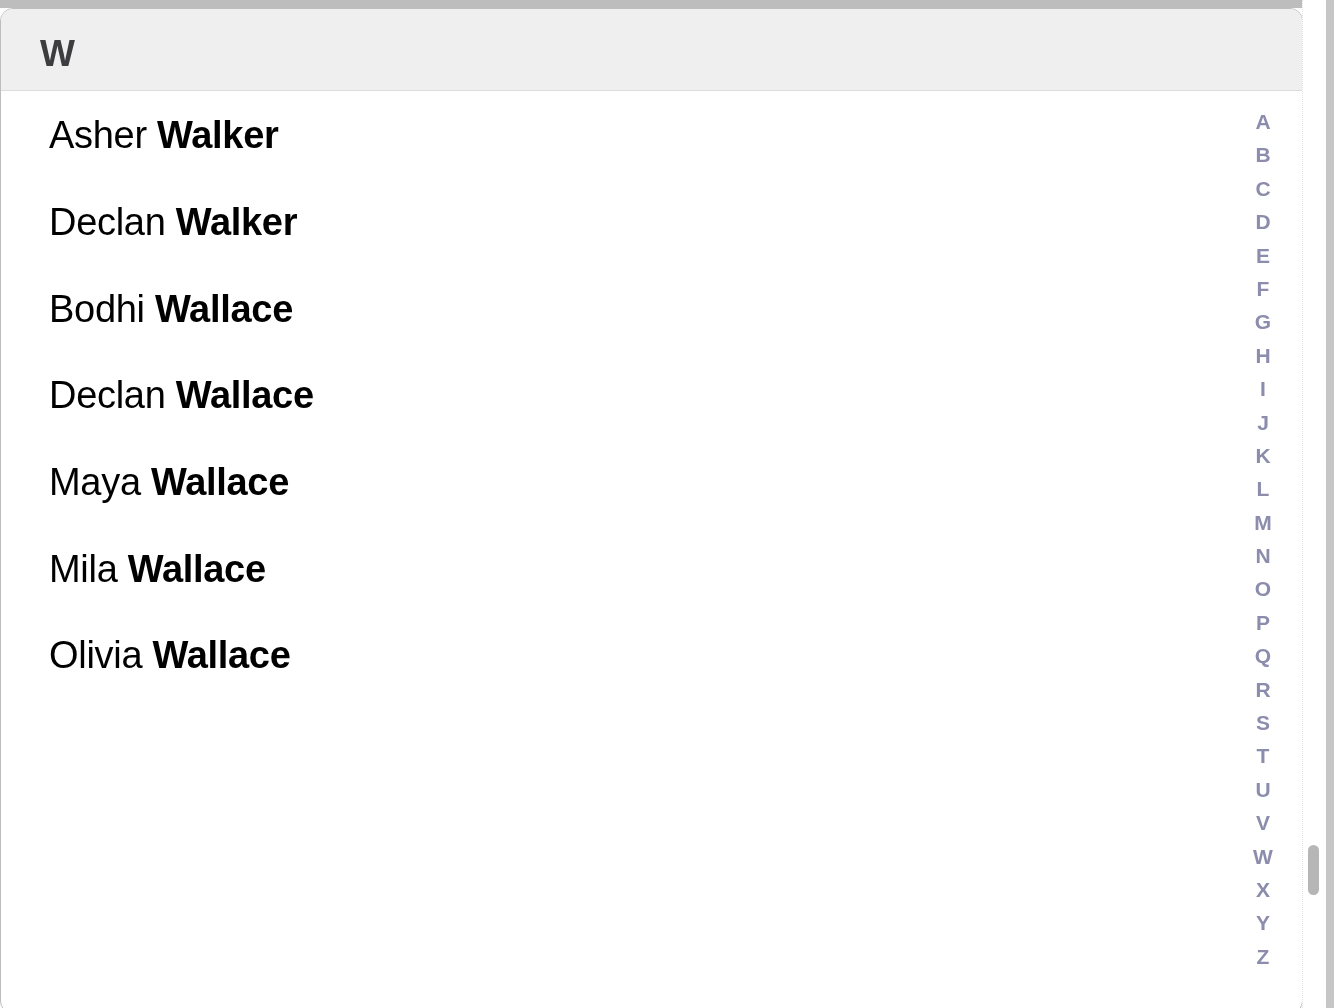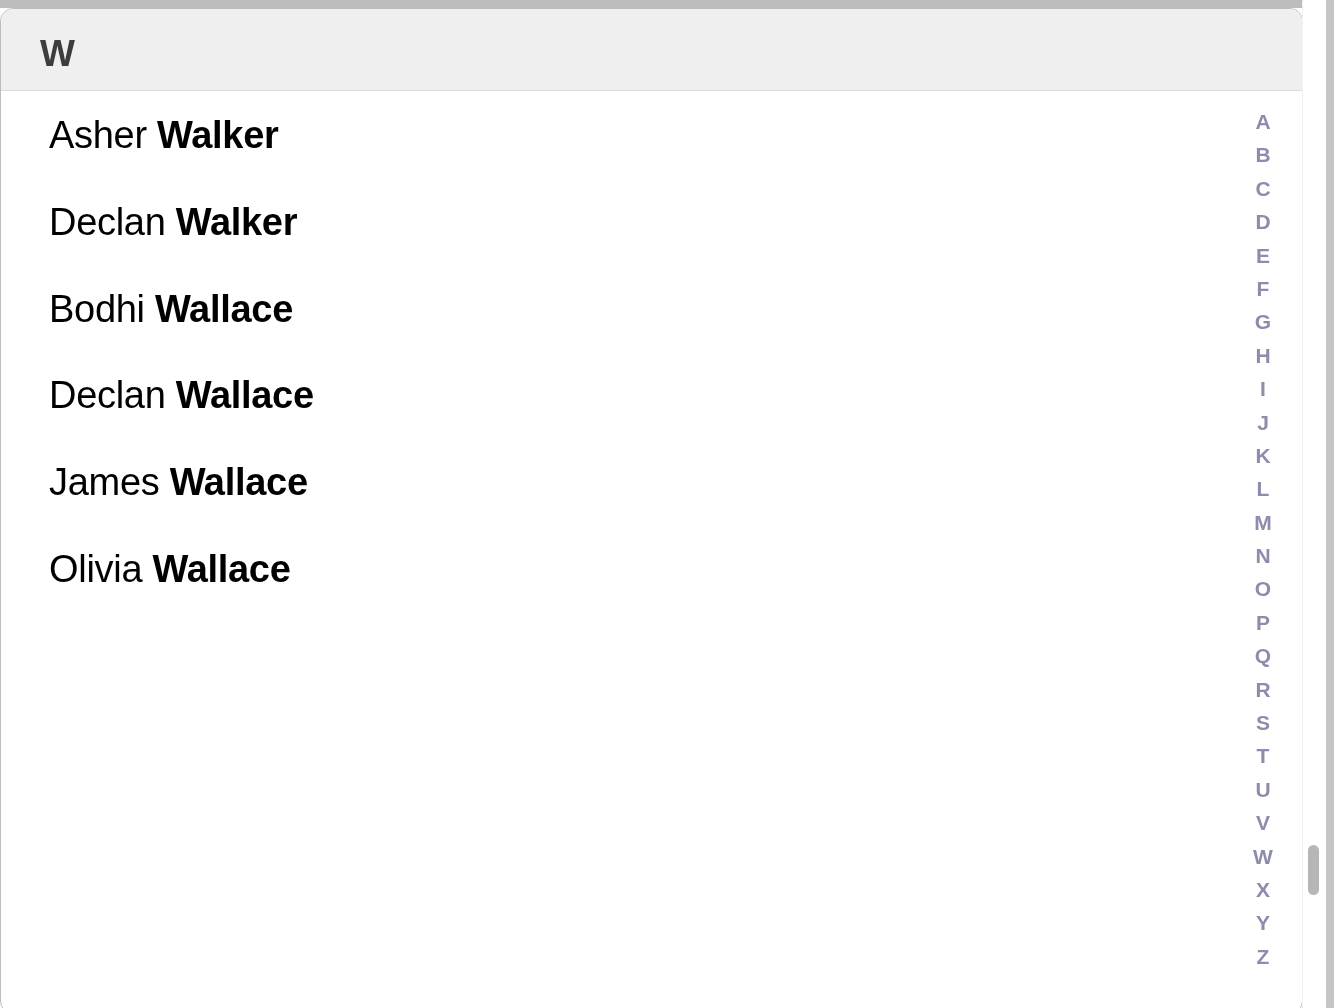--- a/index.html
+++ b/index.html
@@ -172,21 +172,24 @@
         <div class="contact-row">
           <div class="contact-name"><span class="contact-first">Declan</span> <span class="contact-last">Walker</span></div>
         </div>
         <div class="contact-row">
           <div class="contact-name"><span class="contact-first">Bodhi</span> <span class="contact-last">Wallace</span></div>
         </div>
         <div class="contact-row">
           <div class="contact-name"><span class="contact-first">Declan</span> <span class="contact-last">Wallace</span></div>
         </div>
         <div class="contact-row">
-          <div class="contact-name"><span class="contact-first">James</span> <span class="contact-last">Wallace</span></div>
+          <div class="contact-name"><span class="contact-first">Maya</span> <span class="contact-last">Wallace</span></div>
+        </div>
+        <div class="contact-row">
+          <div class="contact-name"><span class="contact-first">Mila</span> <span class="contact-last">Wallace</span></div>
         </div>
         <div class="contact-row">
           <div class="contact-name"><span class="contact-first">Olivia</span> <span class="contact-last">Wallace</span></div>
         </div>
       </div>
 
     <div class="alpha-index">
         <div class="alpha-letter">A</div>
         <div class="alpha-letter">B</div>
         <div class="alpha-letter">C</div>

